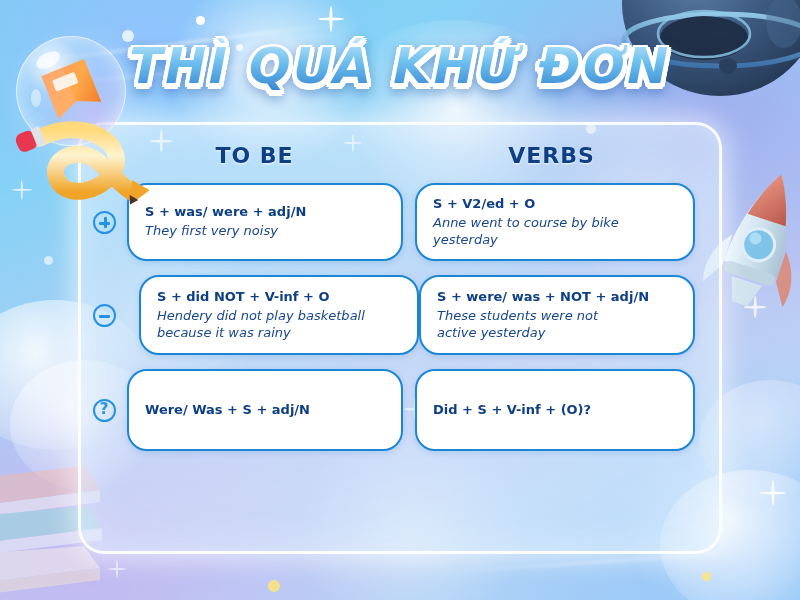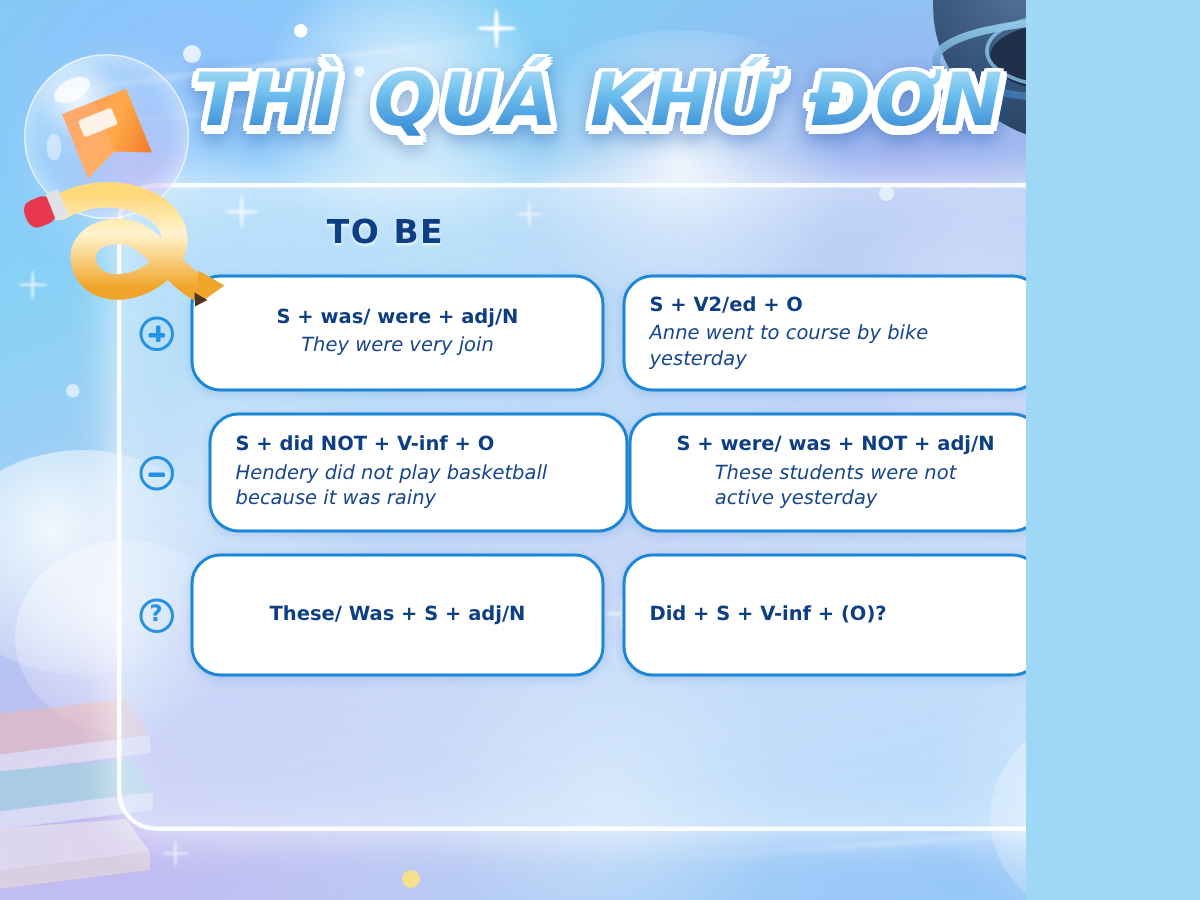--- a/index.html
+++ b/index.html
@@ -13,21 +13,21 @@
   body {
     font-family: "Liberation Sans", sans-serif;
     position: relative;
     background: #9fd8f5;
   }
 
   
   #stage {
     position: absolute;
     inset: 0;
-    width: 684px;
+    width: 800px;
     height: 600px;
     overflow: hidden;
     background:
       radial-gradient(ellipse 340px 240px at 18% 8%, rgba(150,190,255,0.75) 0%, rgba(150,190,255,0) 70%),
       radial-gradient(ellipse 420px 300px at 88% 18%, rgba(156,150,235,0.55) 0%, rgba(156,150,235,0) 70%),
       radial-gradient(ellipse 500px 300px at 10% 95%, rgba(196,178,240,0.75) 0%, rgba(196,178,240,0) 72%),
       radial-gradient(ellipse 420px 280px at 92% 92%, rgba(140,190,250,0.6) 0%, rgba(140,190,250,0) 72%),
       linear-gradient(160deg, #7ecdf4 0%, #86d2f6 22%, #a9cdf4 46%, #bcc9f3 62%, #b9d4f6 78%, #9fd0f6 100%);
   }
 
@@ -195,21 +195,21 @@
   .card {
     background: #ffffff;
     border: 2px solid #1b86d6;
     border-radius: 20px;
     padding: 10px 16px;
     box-shadow: 0 2px 6px rgba(40,110,190,0.16);
     display: flex;
     flex-direction: column;
     justify-content: center;
   }
-  .card.tobe  { width: 276px; flex: 0 0 276px; align-items: center; }
+  .card.tobe  { width: 276px; flex: 0 0 276px; }
   .card.verbs { width: 280px; flex: 0 0 280px; margin-left: 12px; }
 
   .row.r1 .card { height: 78px; }
   .row.r2 .card { height: 80px; }
   .row.r3 .card { height: 82px; }
 
   .formula {
     font-family: "DejaVu Sans", sans-serif;
     font-size: 13px;
     font-weight: bold;
@@ -423,34 +423,35 @@
   </div>
 
   <div id="title-wrap">
     <span id="title">THÌ QUÁ KHỨ ĐƠN</span>
   </div>
 
   <div id="panel">
 
     <div id="columns">
       <div class="col-head tobe">TO BE</div>
+      <div class="col-head verbs">VERBS</div>
     </div>
 
     <div id="rows">
 
       <div class="row r1">
         <div class="row-icon">
           <span class="icon-circle">
             <span class="bar-h"></span>
               <span class="bar-v"></span>
           </span>
         </div>
         <div class="card tobe">
           <div class="formula">S + was/ were + adj/N</div>
-          <div class="example">They were very join</div>
+          <div class="example">They first very noisy</div>
         </div>
         <div class="card verbs">
           <div class="formula">S + V2/ed + O</div>
           <div class="example">Anne went to course by bike yesterday</div>
         </div>
       </div>
 
       <div class="row r2">
         <div class="row-icon">
           <span class="icon-circle">
@@ -469,21 +470,21 @@
         </div>
       </div>
 
       <div class="row r3">
         <div class="row-icon">
           <span class="icon-circle">
             <span class="qm">?</span>
           </span>
         </div>
         <div class="card tobe">
-          <div class="formula">These/ Was + S + adj/N</div>
+          <div class="formula">Were/ Was + S + adj/N</div>
         </div>
         <div class="card verbs">
           <div class="formula">Did + S + V-inf + (O)?</div>
         </div>
       </div>
 
     </div>
   </div>
 </div>
 

